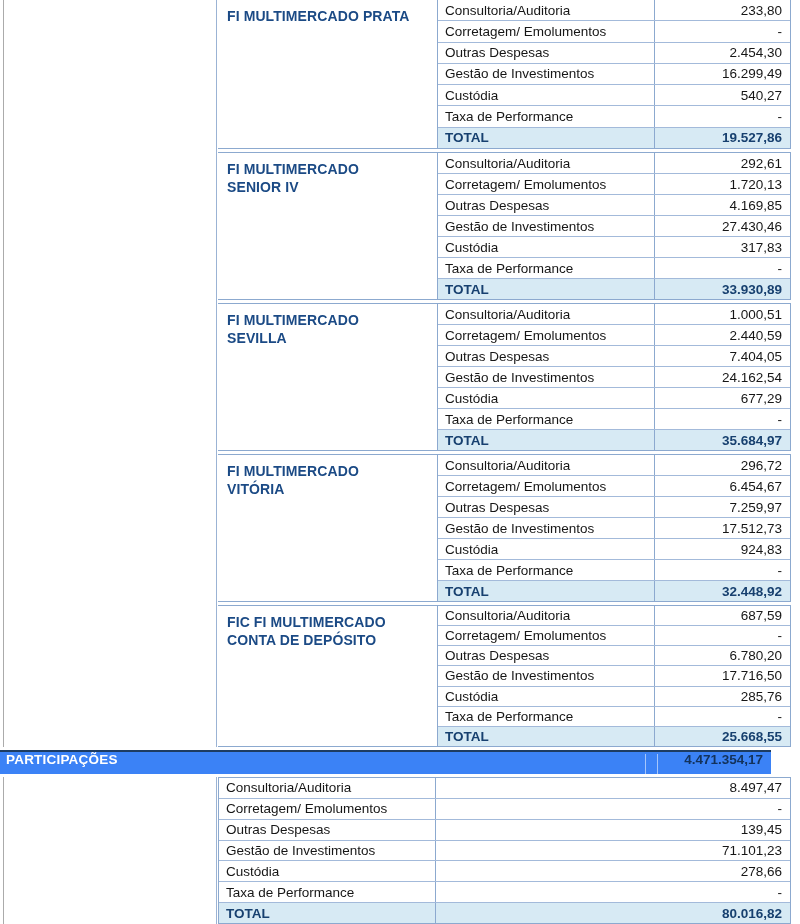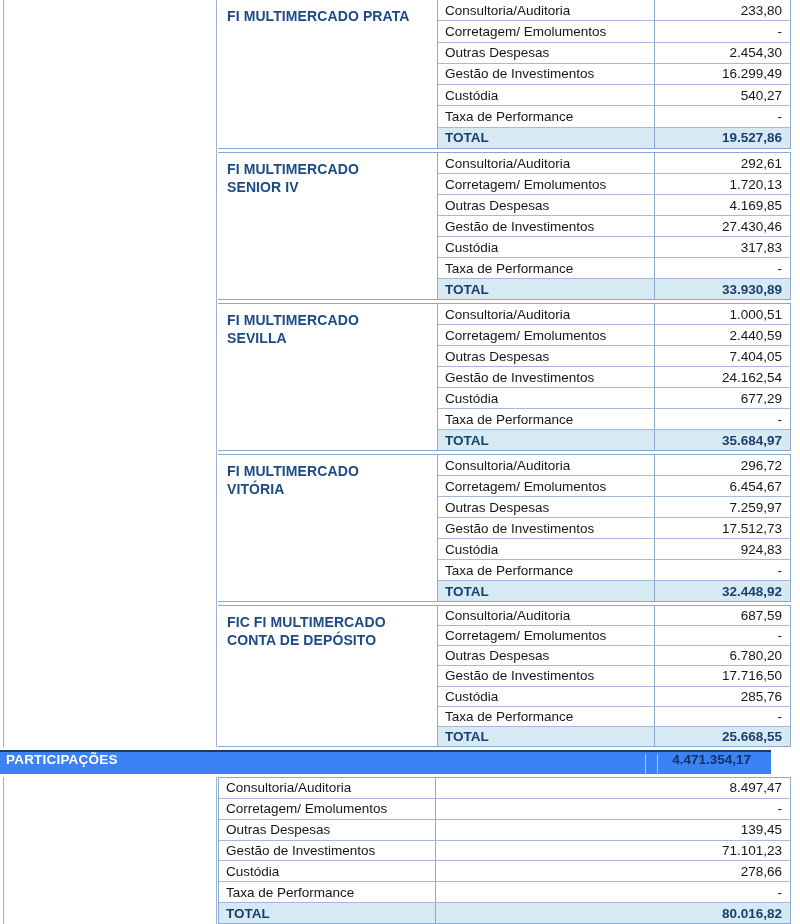--- a/index.html
+++ b/index.html
@@ -38,21 +38,21 @@
   
   .band{
     position:absolute;left:0;top:750px;width:771px;height:24px;box-sizing:border-box;
     background:#3b82f6;border-top:2px solid #1d3c62;
     display:flex;align-items:flex-start;
   }
   .band-label{color:#ffffff;font-weight:bold;font-size:13.5px;padding-left:6px;letter-spacing:.2px;}
   .band-line{position:absolute;top:2px;bottom:0;width:1px;background:rgba(255,255,255,.55);}
   .band-line.l1{left:645px;}
   .band-line.l2{left:657px;}
-  .band-value{position:absolute;right:12px;width:134px;text-align:right;padding-right:8px;color:#13325b;font-weight:bold;font-size:13.5px;}
+  .band-value{position:absolute;right:0;width:134px;text-align:right;padding-right:8px;color:#13325b;font-weight:bold;font-size:13.5px;}
 </style>
 </head>
 <body>
 
 <div class="page" id="page">
   <div class="rail rail-top"></div>
   <div class="rail rail-bottom"></div>
 
   <div class="section no-top" style="top: 0px; height: 149px;">
       <div class="fund-cell">

